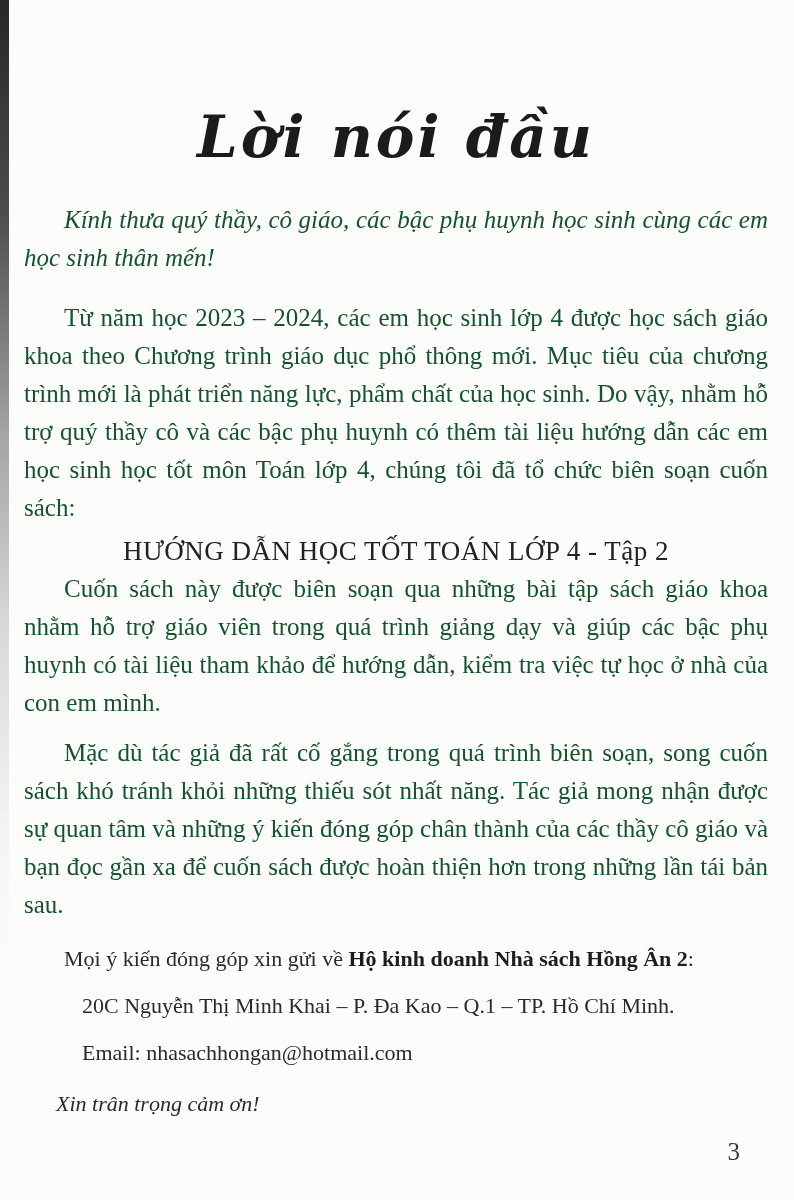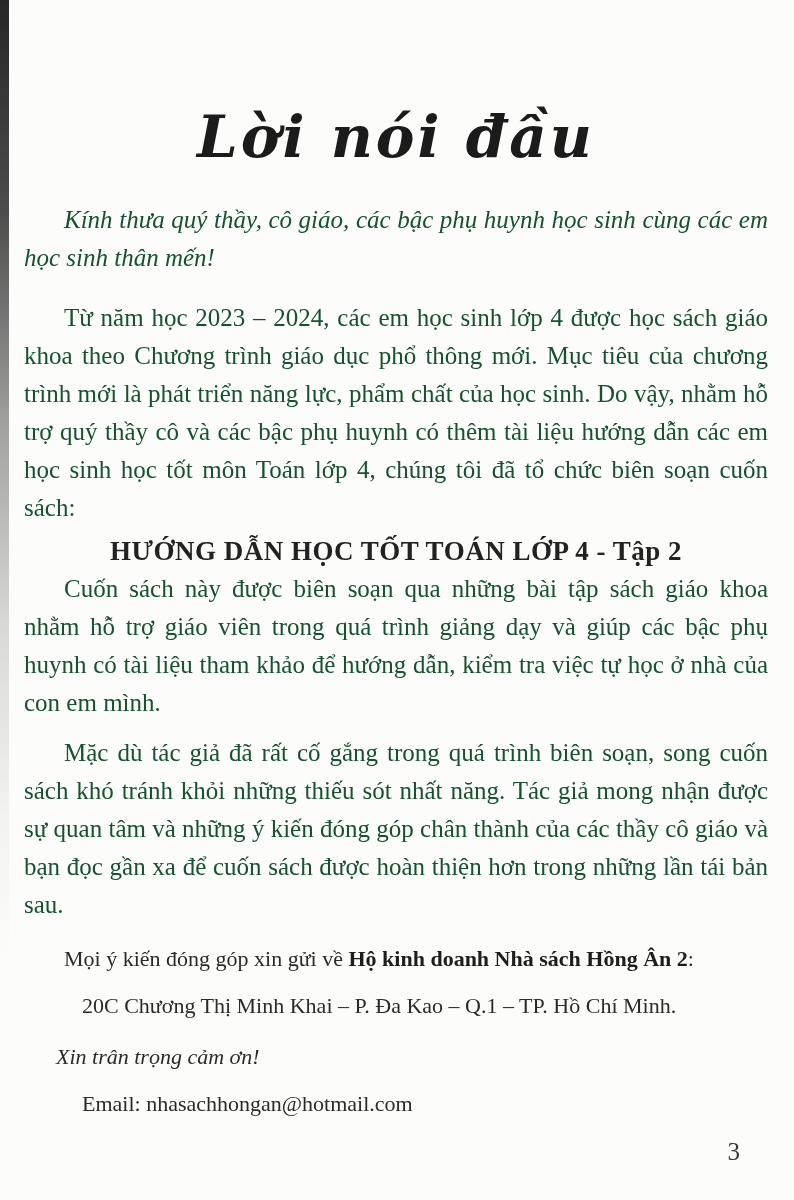--- a/index.html
+++ b/index.html
@@ -51,21 +51,21 @@
     margin-top: 28px;
   }
   .para.p2 { margin-top: 22px; }
   .para.p3 { margin-top: 0; }
   .para.p4 { margin-top: 12px; }
   .book-title {
     margin-top: 5px;
     text-align: center;
     font-size: 27px;
     line-height: 38px;
-    font-weight: bold;
+    font-weight: normal;
     letter-spacing: 0.5px;
     color: #222;
   }
   .line {
     font-size: 22px;
     line-height: 38px;
     margin: 0;
     color: #2a2a2a;
   }
   .feedback-line { margin-top: 16px; text-indent: 40px; }
@@ -94,21 +94,21 @@
   <p class="para p2">Từ năm học 2023 – 2024, các em học sinh lớp 4 được học sách giáo khoa theo Chương trình giáo dục phổ thông mới. Mục tiêu của chương trình mới là phát triển năng lực, phẩm chất của học sinh. Do vậy, nhằm hỗ trợ quý thầy cô và các bậc phụ huynh có thêm tài liệu hướng dẫn các em học sinh học tốt môn Toán lớp 4, chúng tôi đã tổ chức biên soạn cuốn sách:</p>
 
   <div class="book-title">HƯỚNG DẪN HỌC TỐT TOÁN LỚP 4 - Tập 2</div>
 
   <p class="para p3">Cuốn sách này được biên soạn qua những bài tập sách giáo khoa nhằm hỗ trợ giáo viên trong quá trình giảng dạy và giúp các bậc phụ huynh có tài liệu tham khảo để hướng dẫn, kiểm tra việc tự học ở nhà của con em mình.</p>
 
   <p class="para p4">Mặc dù tác giả đã rất cố gắng trong quá trình biên soạn, song cuốn sách khó tránh khỏi những thiếu sót nhất năng. Tác giả mong nhận được sự quan tâm và những ý kiến đóng góp chân thành của các thầy cô giáo và bạn đọc gần xa để cuốn sách được hoàn thiện hơn trong những lần tái bản sau.</p>
 
   <p class="line feedback-line"><span>Mọi ý kiến đóng góp xin gửi về </span><b>Hộ kinh doanh Nhà sách Hồng Ân 2</b><span>:</span></p>
 
-  <p class="line address-line">20C Chương Thị Minh Khai – P. Đa Kao – Q.1 – TP. Hồ Chí Minh.</p>
+  <p class="line address-line">20C Nguyễn Thị Minh Khai – P. Đa Kao – Q.1 – TP. Hồ Chí Minh.</p>
+
+  <p class="line email-line">Email: nhasachhongan@hotmail.com</p>
 
   <p class="line thanks-line">Xin trân trọng cảm ơn!</p>
-
-  <p class="line email-line">Email: nhasachhongan@hotmail.com</p>
 
 </div>
 
 <div class="page-number">3</div>
 
 </body></html>

